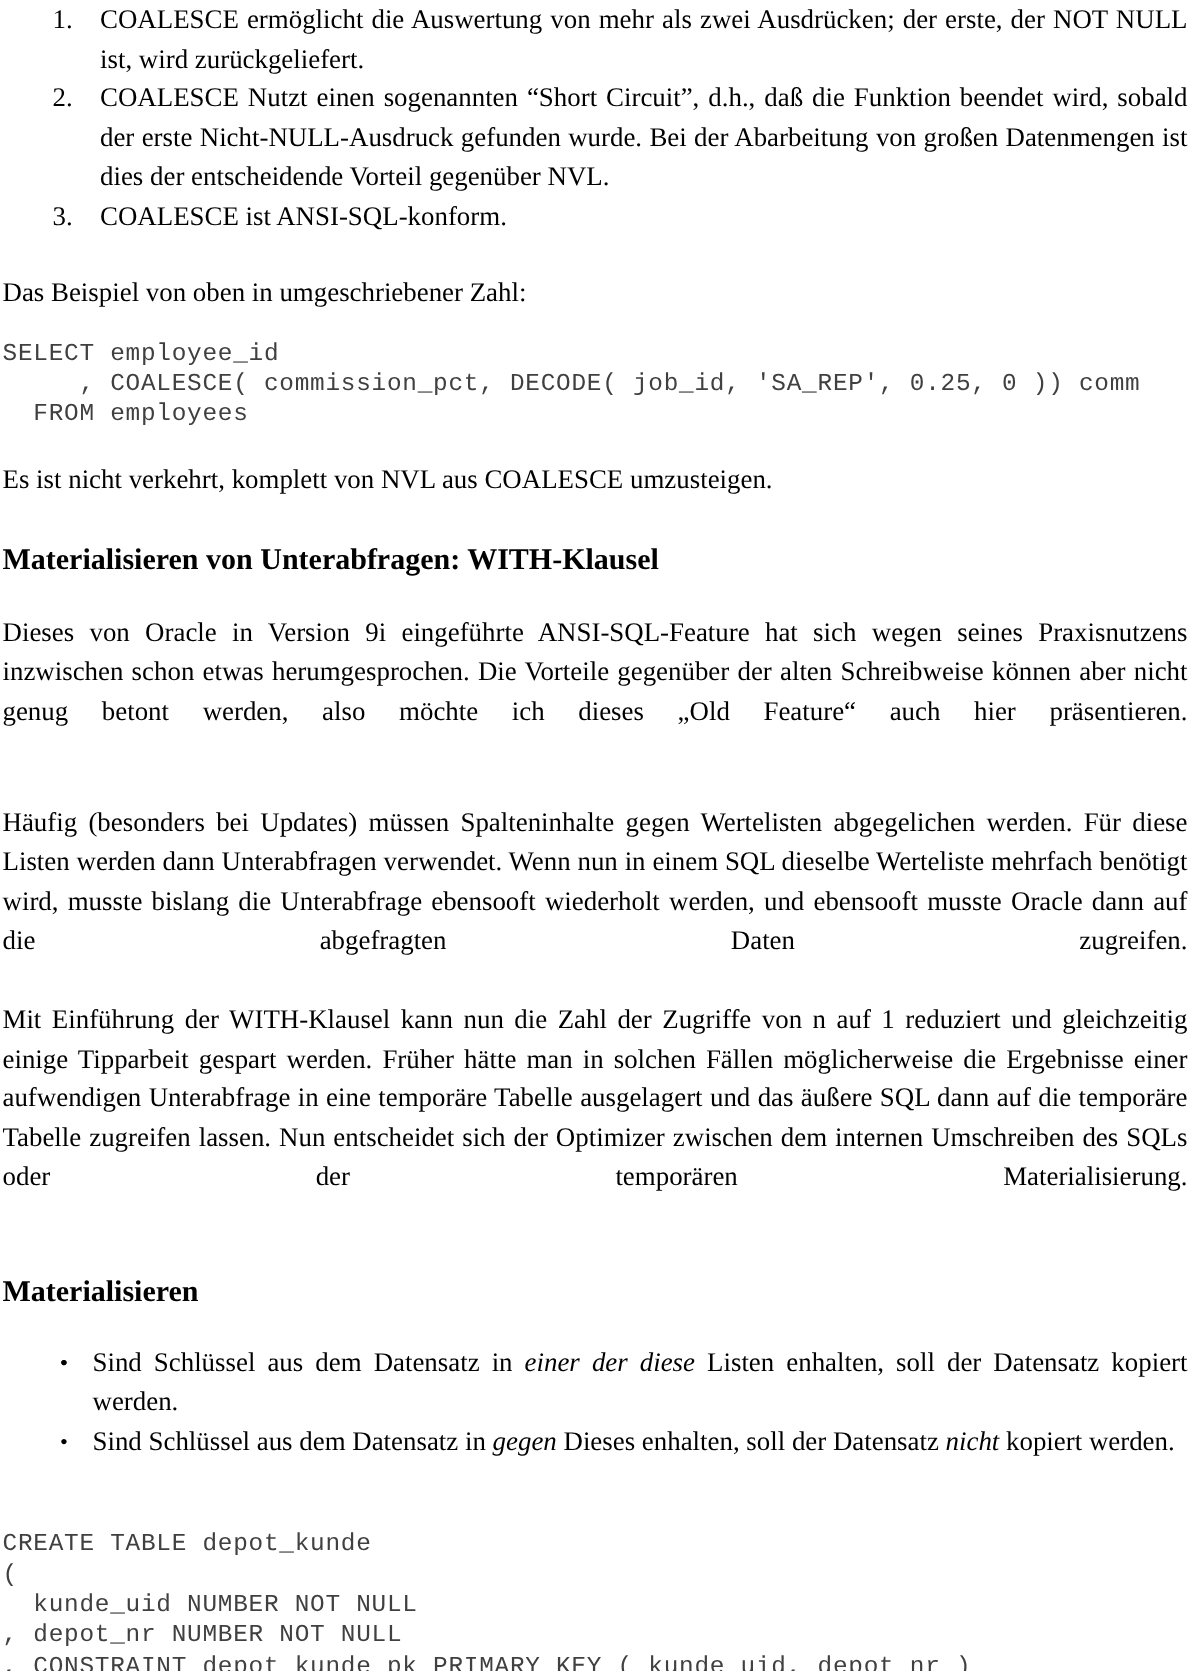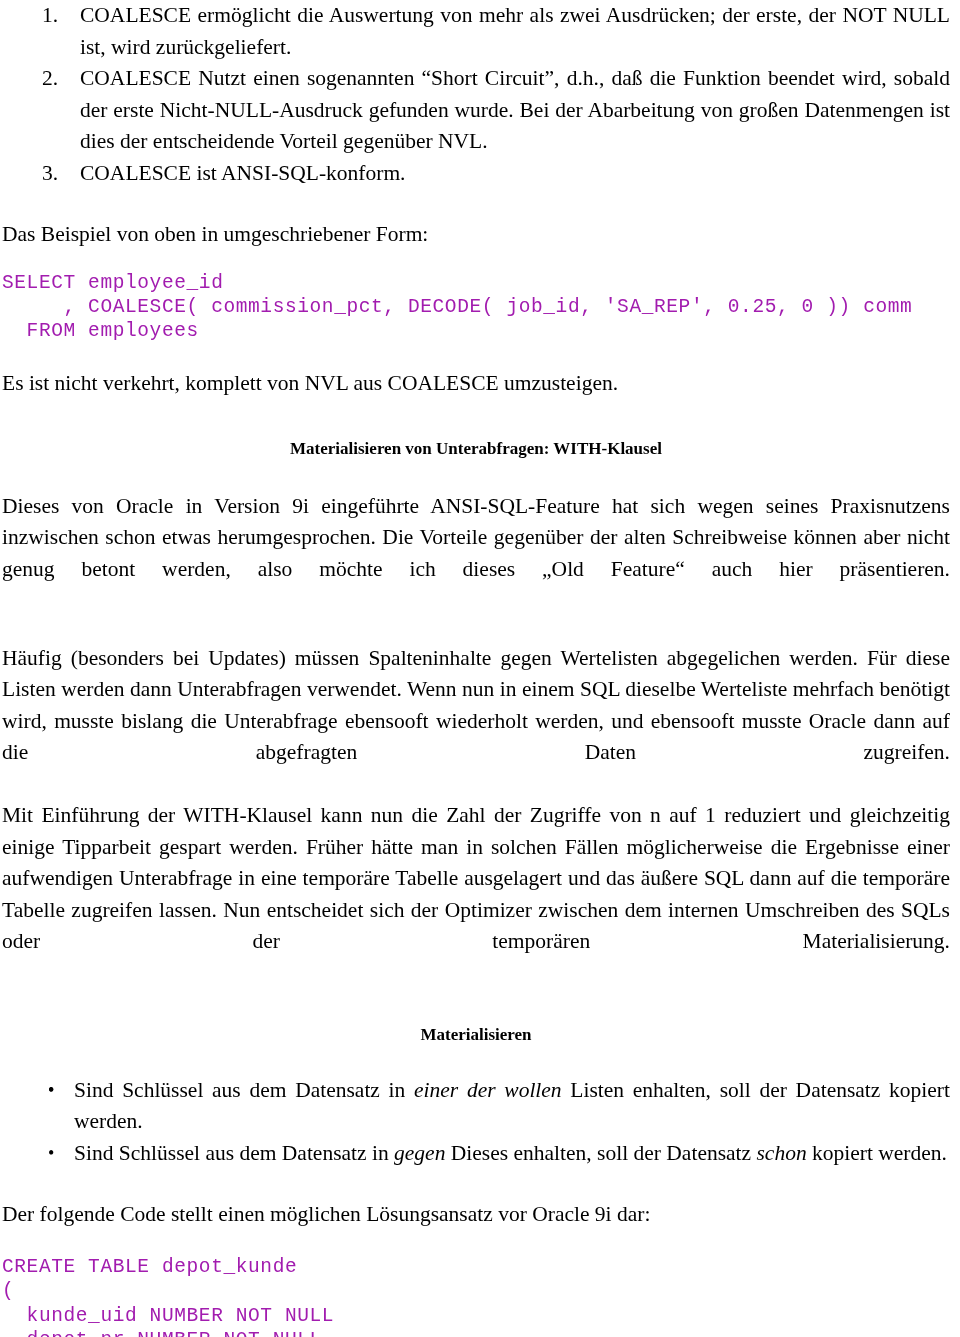--- a/index.html
+++ b/index.html
@@ -58,36 +58,36 @@
   .para.lead { text-align: left; }
   .para::after {
     content: "";
     display: inline-block;
     width: 100%;
   }
   .para.noj::after { content: none; }
 
   
   .heading {
-    font-size: 17px;
+    font-size: 24px;
     line-height: 31.5px;
     font-weight: bold;
     margin: 0;
-    text-align: center;
+    text-align: left;
   }
 
   
   .code {
     font-family: "Liberation Mono", "DejaVu Sans Mono", monospace;
     font-size: 19.5px;
     line-height: 24.4px;
     white-space: pre;
     margin: 0;
     letter-spacing: 0.6px;
-    color: #a21caf;
+    color: #404040;
   }
 
   
   .bullets {
     margin: 0;
     padding: 0;
     list-style: none;
   }
   .bullets > li {
     position: relative;
@@ -128,21 +128,21 @@
       <span class="li-text">COALESCE Nutzt einen sogenannten “Short Circuit”, d.h., daß die Funktion beendet wird, sobald der erste Nicht-NULL-Ausdruck gefunden wurde. Bei der Abarbeitung von großen Datenmengen ist dies der entscheidende Vorteil gegenüber NVL.</span>
     </li>
     <li>
       <span class="marker">3.</span>
       <span class="li-text">COALESCE ist ANSI-SQL-konform.</span>
     </li>
   </ol>
 
   <div class="sp30"></div>
 
-  <p class="para lead noj">Das Beispiel von oben in umgeschriebener Form:</p>
+  <p class="para lead noj">Das Beispiel von oben in umgeschriebener Zahl:</p>
 
   <div class="sp20"></div>
 
   <pre class="code">SELECT employee_id
      , COALESCE( commission_pct, DECODE( job_id, 'SA_REP', 0.25, 0 )) comm
   FROM employees</pre>
 
   <div class="sp24"></div>
 
   <p class="para lead noj">Es ist nicht verkehrt, komplett von NVL aus COALESCE umzusteigen.</p>
@@ -165,31 +165,30 @@
   <p class="heading">Materialisieren</p>
 
   <div class="sp24"></div>
 
   <ul class="bullets">
     <li>
       <span class="bullet">•</span>
     </li>
     <li>
       <span class="bullet">•</span>
-      <span><span>Sind Schlüssel aus dem Datensatz in </span><i>einer der wollen</i><span> Listen enhalten, soll der Datensatz kopiert werden.</span></span>
+      <span><span>Sind Schlüssel aus dem Datensatz in </span><i>einer der diese</i><span> Listen enhalten, soll der Datensatz kopiert werden.</span></span>
     </li>
     <li>
       <span class="bullet">•</span>
-      <span><span>Sind Schlüssel aus dem Datensatz in </span><i>gegen</i><span> Dieses enhalten, soll der Datensatz </span><i>schon</i><span> kopiert werden.</span></span>
+      <span><span>Sind Schlüssel aus dem Datensatz in </span><i>gegen</i><span> Dieses enhalten, soll der Datensatz </span><i>nicht</i><span> kopiert werden.</span></span>
     </li>
   </ul>
 
   <div class="sp30"></div>
 
-  <p class="para lead noj">Der folgende Code stellt einen möglichen Lösungsansatz vor Oracle 9i dar:</p>
 
   <div class="sp24"></div>
 
   <pre class="code">CREATE TABLE depot_kunde
 (
   kunde_uid NUMBER NOT NULL
 , depot_nr NUMBER NOT NULL
 , CONSTRAINT depot_kunde_pk PRIMARY KEY ( kunde_uid, depot_nr )
 );</pre>
 

